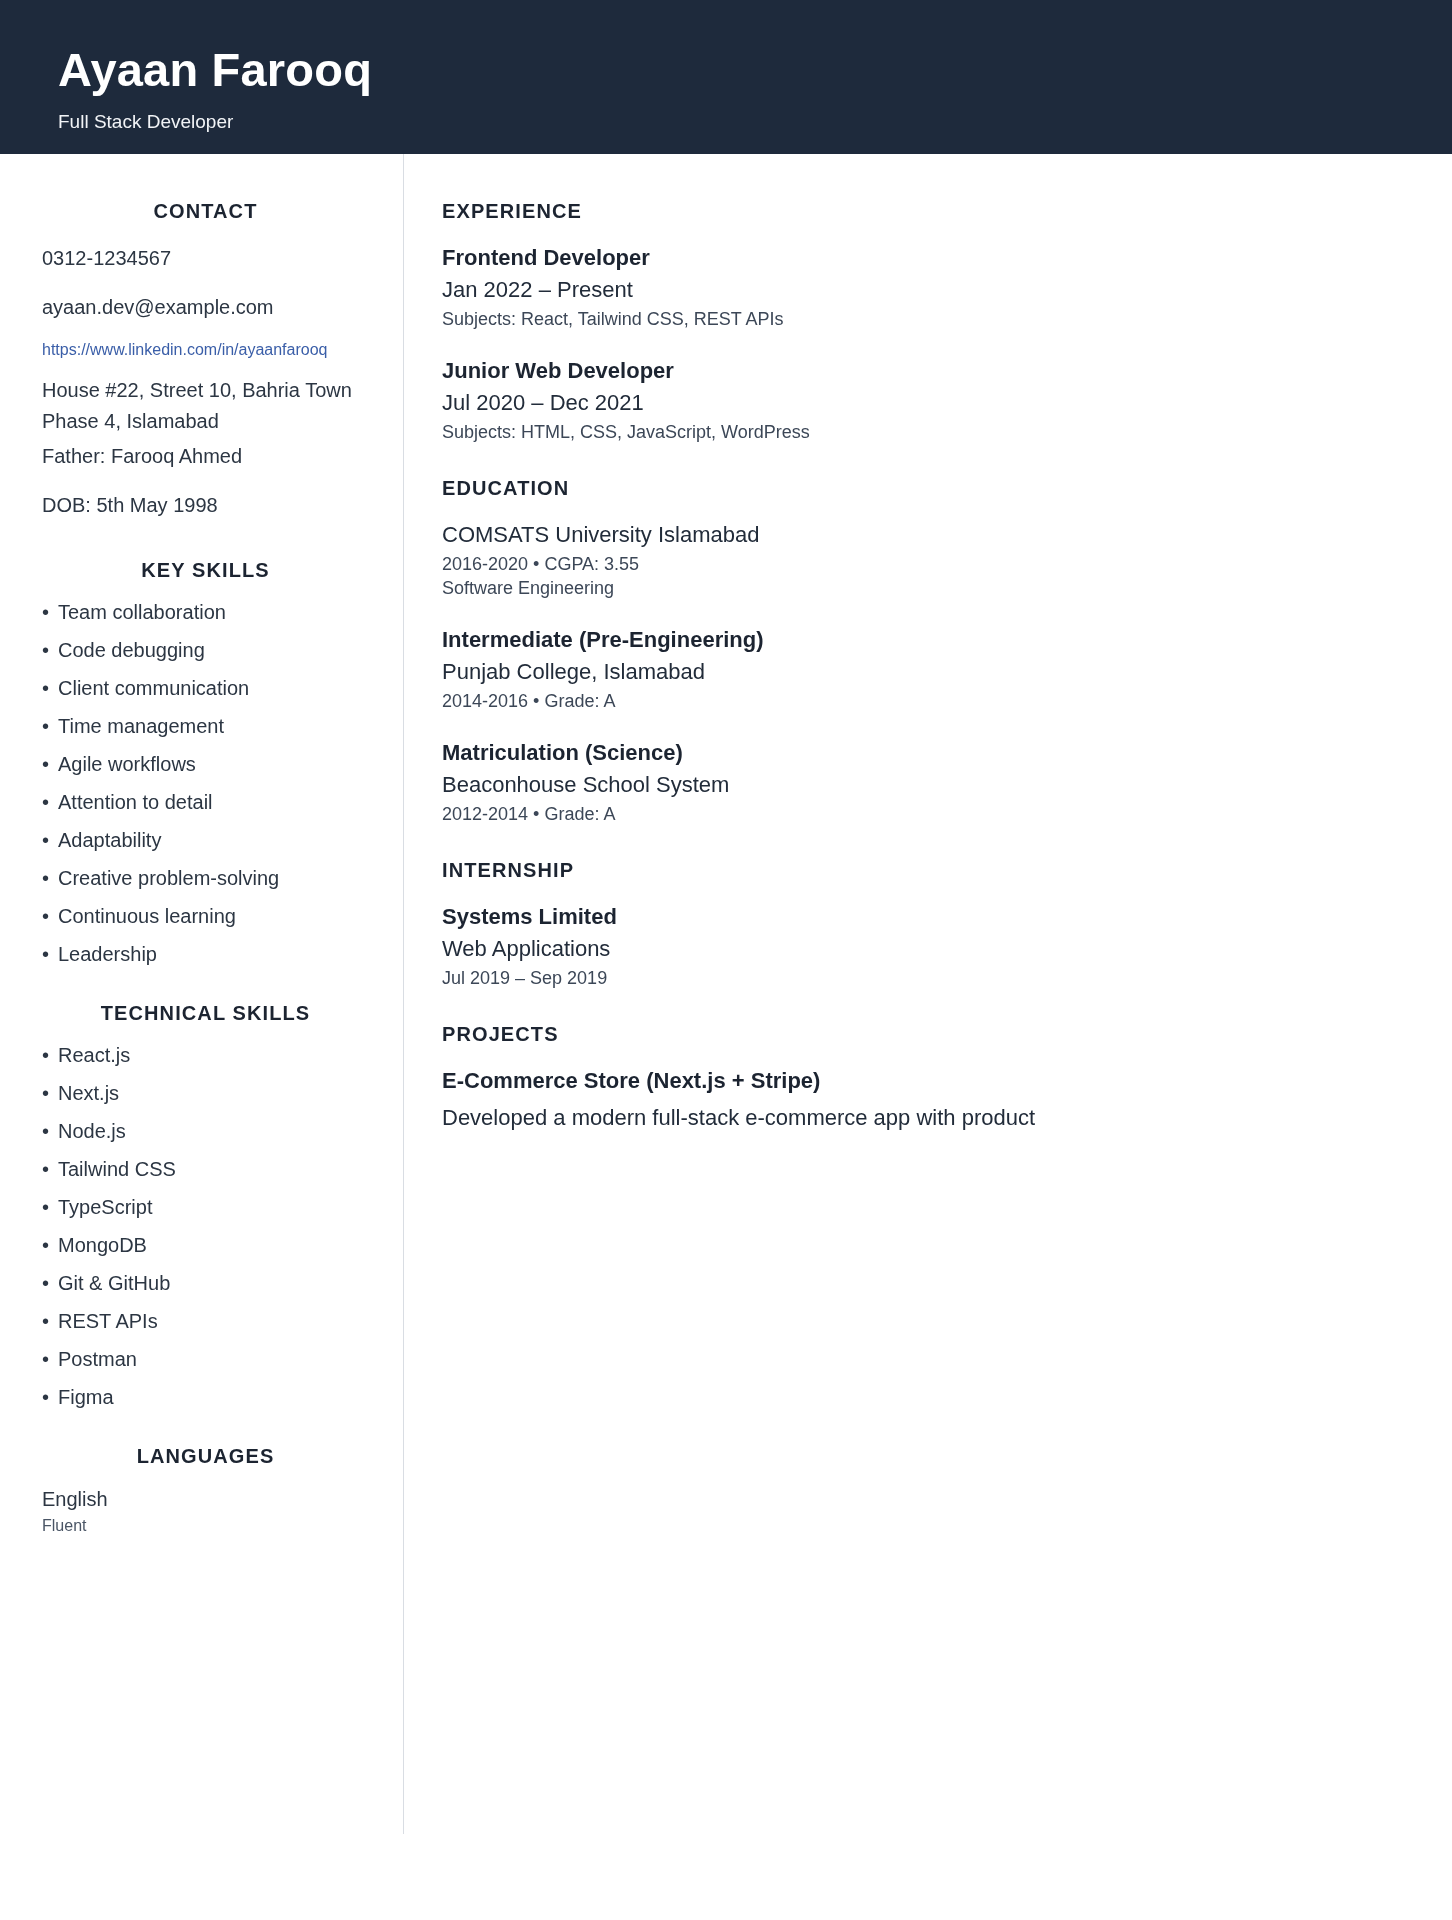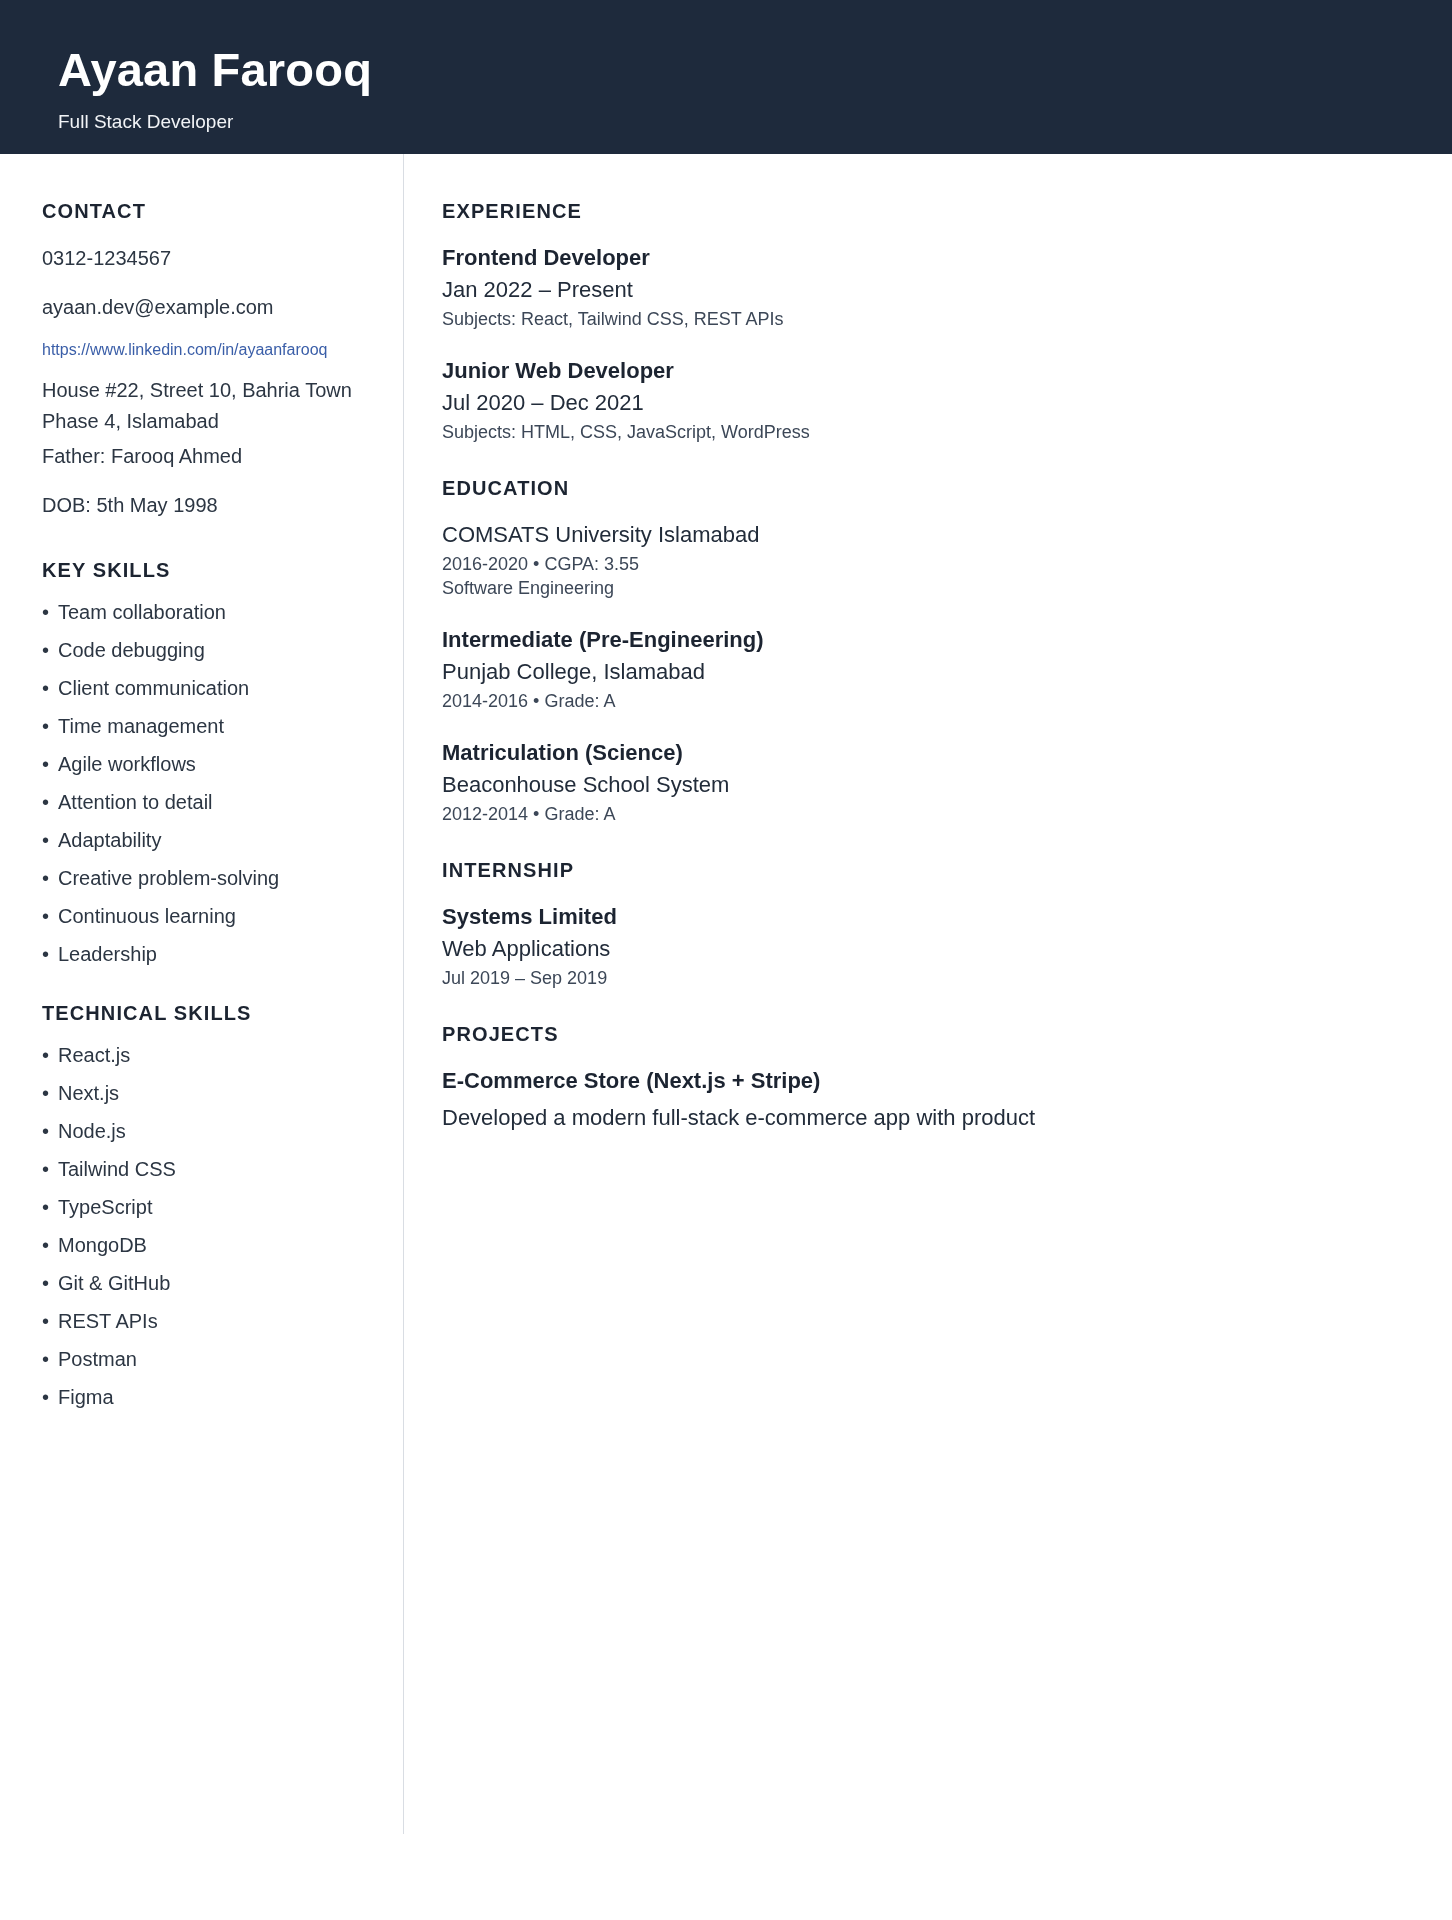--- a/index.html
+++ b/index.html
@@ -62,21 +62,21 @@
     padding: 46px 56px 40px 38px;
   }
   
   .sec-title {
     font-size: 20px;
     font-weight: bold;
     letter-spacing: 1.1px;
     color: #1c2431;
     margin: 0 0 22px 0;
   }
-  .sidebar .sec-title { margin-bottom: 20px; }
+  .sidebar .sec-title { margin-bottom: 20px; text-align: center; }
   .sidebar-block { margin-bottom: 38px; }
   .sidebar-block:last-child { margin-bottom: 0; }
 
   .contact-line {
     font-size: 20px;
     line-height: 1.55;
     color: #2c3643;
     margin: 0 0 18px 0;
   }
   .contact-line.address { margin-bottom: 4px; }
@@ -197,20 +197,25 @@
           <li>Tailwind CSS</li>
           <li>TypeScript</li>
           <li>MongoDB</li>
           <li>Git &amp; GitHub</li>
           <li>REST APIs</li>
           <li>Postman</li>
           <li>Figma</li>
         </ul>
       </section>
 
+      <section class="sidebar-block">
+        <h2 class="sec-title">LANGUAGES</h2>
+        <p class="lang-name">English</p>
+        <p class="lang-level">Fluent</p>
+      </section>
 
     </aside>
 
     <main class="main">
 
 
       <section class="main-block">
         <h2 class="sec-title">EXPERIENCE</h2>
 
         <div class="entry">

